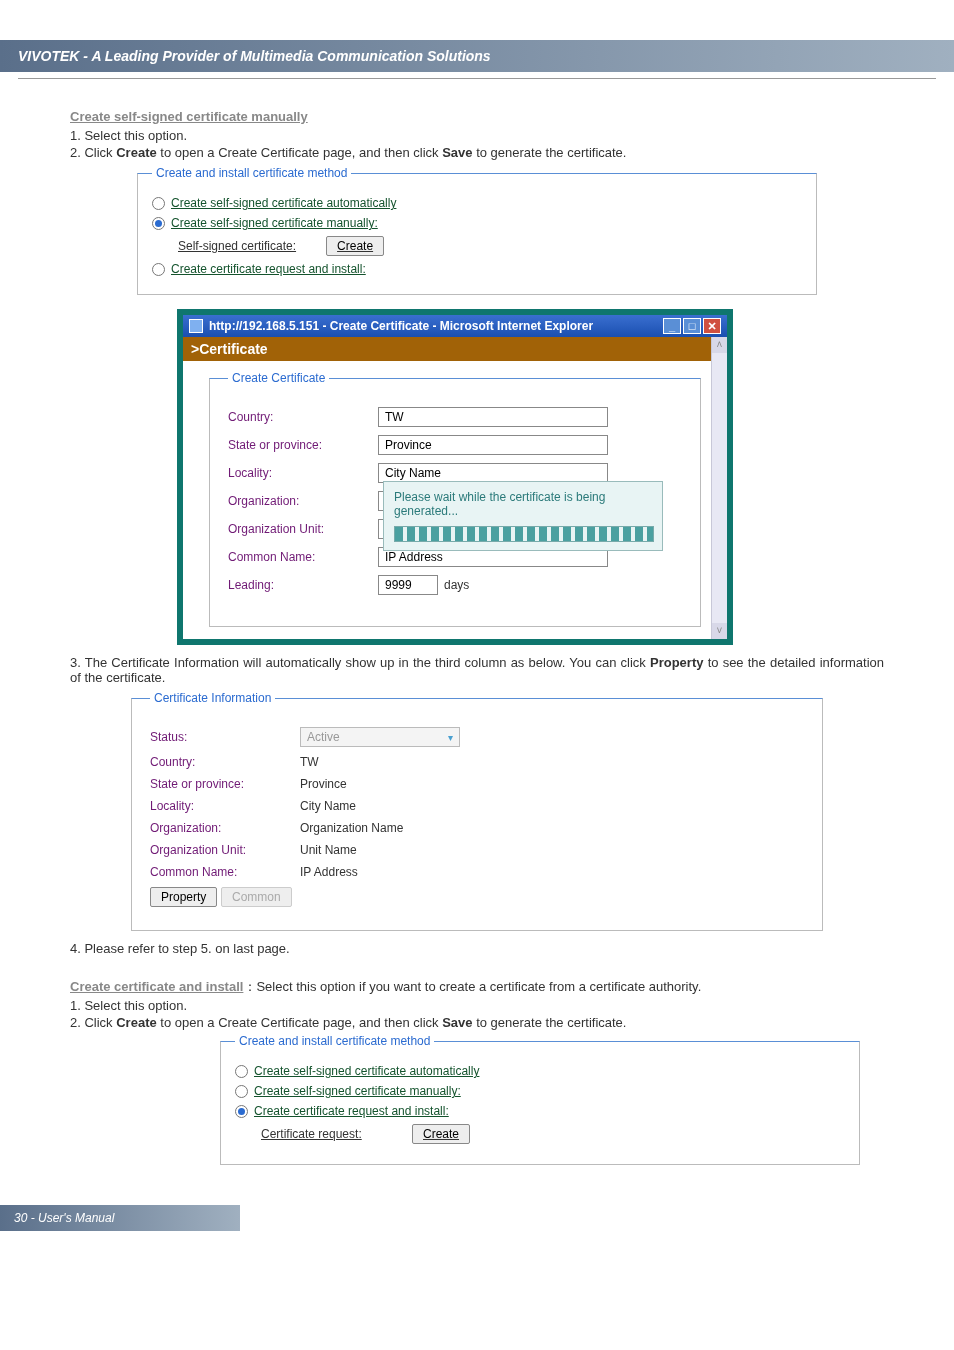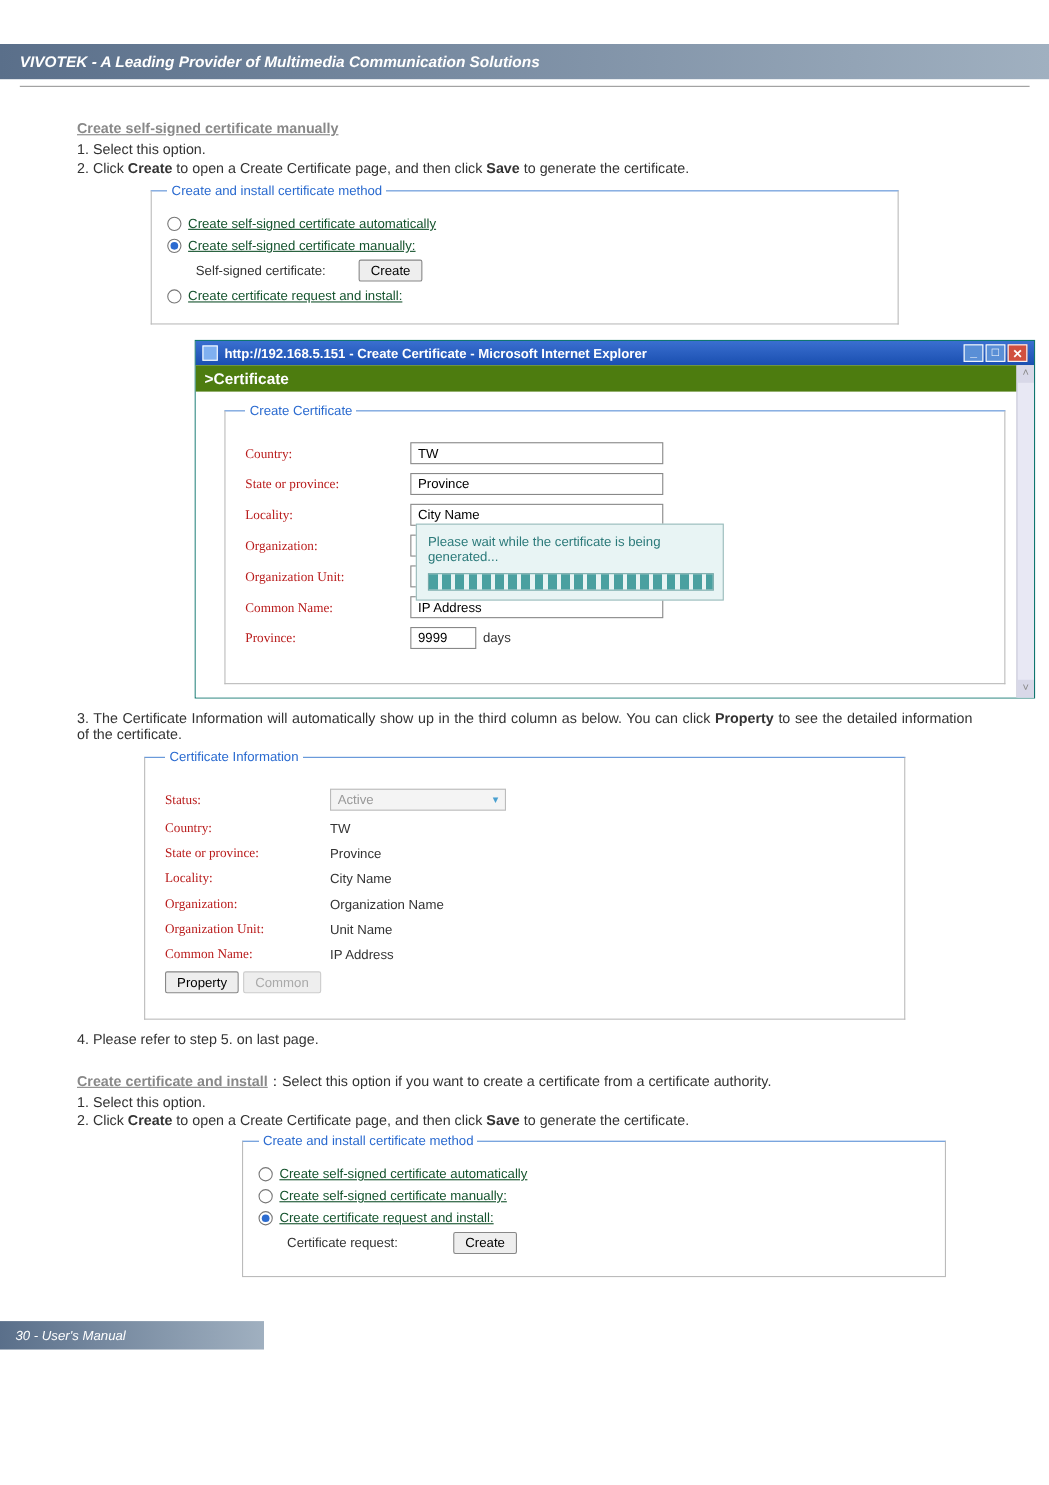--- a/index.html
+++ b/index.html
@@ -10,37 +10,37 @@
   .content { padding: 0 70px; }
   .sect-title { color: #888; font-weight: bold; text-decoration: underline; margin-bottom: 4px; }
   .step { margin: 2px 0; }
   .bold { font-weight: bold; }
   .panel-wrap { margin: 6px auto 10px; width: 680px; }
   fieldset.outer { border: 1px solid #bbb; border-top: 1px solid #5a8fd6; padding: 10px 14px 12px; }
   fieldset.outer > legend { color: #2b6bd0; padding: 0 4px; font-size: 12px; }
   .radio-row { margin: 6px 0; font-size: 12px; color: #14532d; display: flex; align-items: center; gap: 6px; text-decoration: underline; }
   .radio { width: 13px; height: 13px; border: 1px solid #777; border-radius: 50%; display:inline-flex; align-items:center; justify-content:center; background:#fff; }
   .radio.dot::after { content:""; width:7px; height:7px; border-radius:50%; background:#2b6bd0; display:block; }
-  .indent { margin-left: 26px; display:flex; align-items:center; gap: 30px; font-size:12px; }
+  .indent { margin-left: 26px; display:flex; align-items:center; gap: 30px; font-size:12px;text-decoration:underline; }
   .btn { border:1px solid #888; background:#eee; padding:2px 10px; font-size:12px; border-radius:2px; cursor:pointer; }
   .btn.dis { color:#aaa; border-color:#ccc; }
-  .ie-window { margin: 14px 0 6px 40px; width: 764px; border:1px solid #0f766e; }
+  .ie-window { margin: 14px 0 6px 40px; width: 556px; border:6px solid #0f766e; }
   .ie-titlebar { background: linear-gradient(to bottom, #3a6fd0, #1a4fb0); color:#fff; display:flex; align-items:center; padding:3px 6px; font-size:12px; font-weight:bold; }
   .ie-ico { width:14px; height:14px; background:#7fb0f0; margin-right:6px; border:1px solid #fff; }
   .wc { margin-left:auto; display:flex; gap:2px; }
   .wc div { width:18px; height:16px; border:1px solid #fff; display:flex; align-items:center; justify-content:center; font-size:11px; }
   .wc .min,.wc .max{background:#5a8fd6;color:#fff;}
   .wc .cls{background:#d05040;color:#fff;}
   .ie-body { background:#fff; padding:0; position:relative; }
-  .cert-head { background:#4d7c0f; color:#fff; font-weight:bold; padding:4px 8px; font-size:14px; }
+  .cert-head { background:#a16207; color:#fff; font-weight:bold; padding:4px 8px; font-size:14px; }
   .ie-inner { padding: 10px 26px 12px; position:relative; }
   fieldset.inner { border:1px solid #bbb; border-top:1px solid #5a8fd6; padding:14px 18px 23px; }
   fieldset.inner > legend { color:#2b6bd0; padding:0 4px; font-size:12px; }
   .frow { display:flex; align-items:center; margin:8px 0; font-size:12px; }
-  .frow .lbl { width:150px; color:#b91c1c;font-family:Liberation Serif, serif; }
+  .frow .lbl { width:150px; color:#701a75; }
   .txt { border:1px solid #888; background:#fff; padding:2px 6px; width:230px; font-size:12px; }
   .txt.sm { width:60px; }
   .unit { margin-left:6px; font-size:12px; }
   .modal-msg { position:absolute; left:200px; top:120px; width:280px; border:1px solid #9bb; background:#e8f4f4; padding:8px 10px; font-size:12px; color:#2b7a7a; z-index:5; }
   .prog { height:16px; width:260px; border:1px solid #7aa; margin-top:8px; background: repeating-linear-gradient(90deg, #4aa0a0 0 8px, #e8f4f4 8px 12px); }
   .btnrow { margin:8px 0 0 26px; }
   .para { margin: 10px 0 6px; text-align: justify; }
   .info-wrap { margin: 4px auto 10px; width: 692px; }
   .sel { border:1px solid #bbb; background:#f4f4f4; color:#999; padding:2px 6px; width:160px; font-size:12px; display:flex; justify-content:space-between; align-items:center; }
   .chev { font-size:10px; color:#4aa0d0; }
@@ -121,21 +121,21 @@
               </div>
             <div class="frow">
                 <span class="lbl">Organization Unit:</span>
                 <input class="txt" style="">
               </div>
             <div class="frow">
                 <span class="lbl">Common Name:</span>
                 <input class="txt" value="IP Address" style="">
               </div>
             <div class="frow">
-                <span class="lbl">Province:</span>
+                <span class="lbl">Leading:</span>
                 <input class="txt sm" value="9999" style="">
                 <span class="unit">days</span>
               </div>
           </fieldset>
           <div class="modal-msg">
             <div>Please wait while the certificate is being generated...</div>
             <div class="prog"></div>
           </div>
         </div>
       </div>

